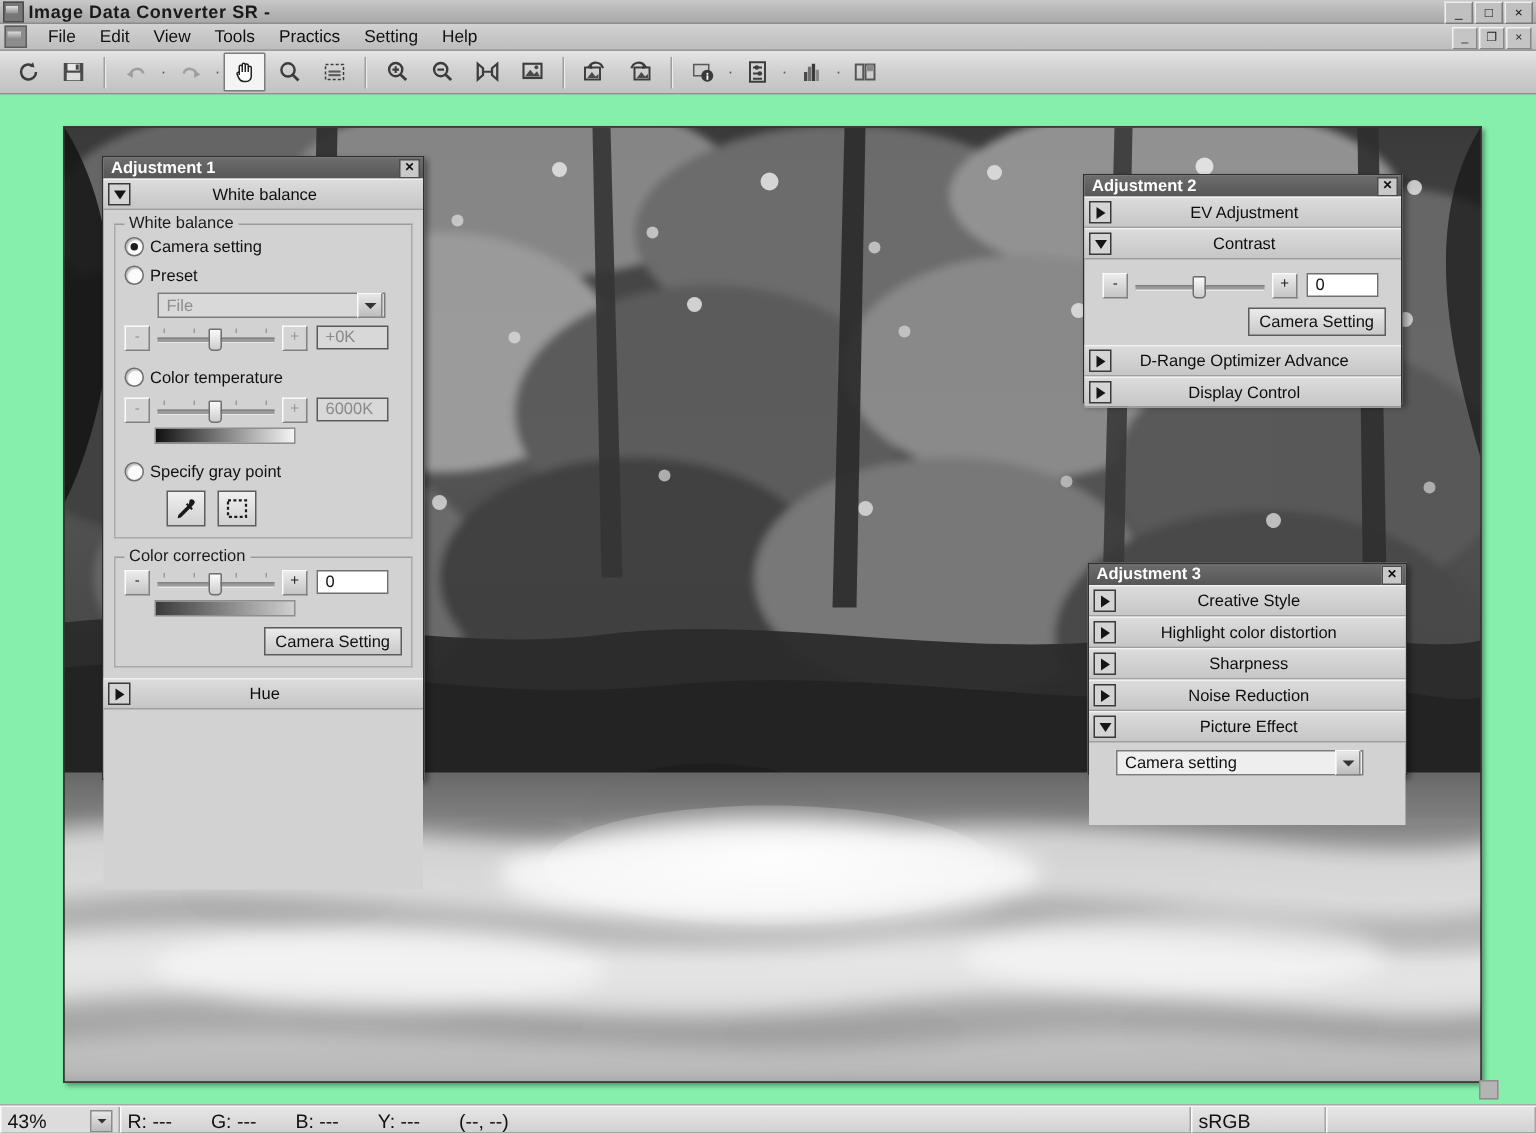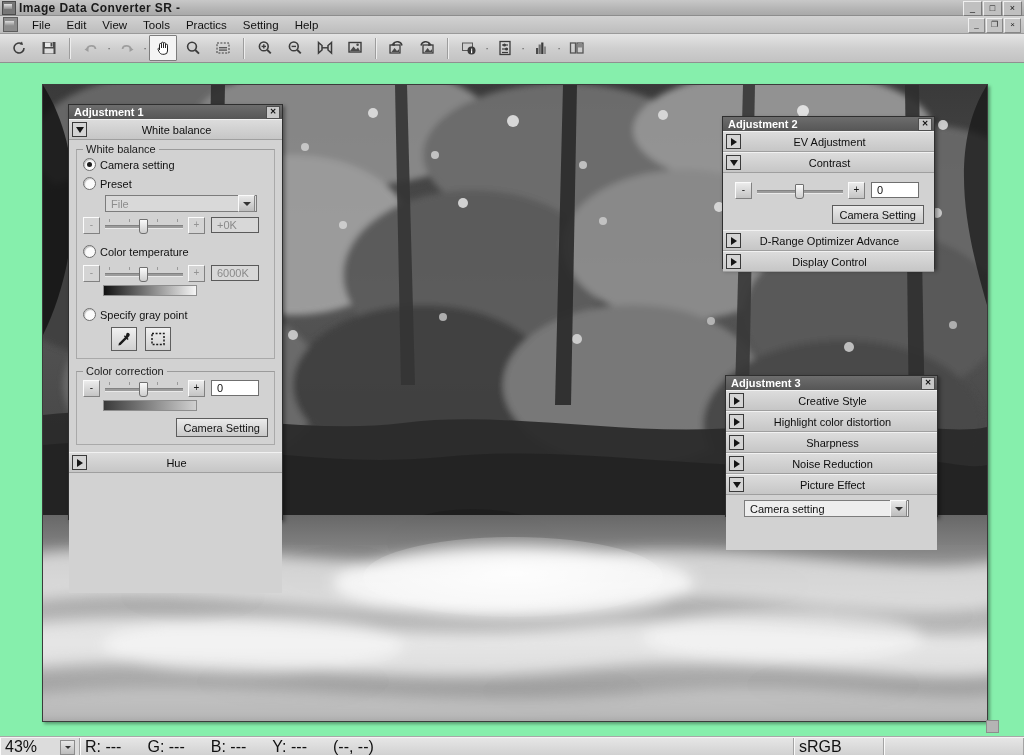--- a/index.html
+++ b/index.html
@@ -232,21 +232,21 @@
     height:17px;padding:0 7px;display:inline-flex;align-items:center;justify-content:center;
     background:linear-gradient(to bottom,#ebebeb,#c9c9c9);
     border:1px solid #5c5c5c;font-size:11px;color:#111;
   }
 
   
   .statusbar{
     position:absolute;left:0;top:737px;width:1024px;height:18px;
     background:linear-gradient(to bottom,#e6e6e6,#d0d0d0);
     border-top:1px solid #f4f4f4;
-    display:flex;align-items:stretch;font-size:16px;color:#111;
+    display:flex;align-items:stretch;font-size:13px;color:#111;
   }
   .sb-cell{
     border-right:1px solid #a4a4a4;border-left:1px solid #fafafa;
     display:flex;align-items:center;padding:0 4px;box-sizing:border-box;
   }
   .sb-zoom{width:80px;position:relative;background:#dcdcdc;}
   .sb-zoom .zv{flex:1;}
   .sb-zoom .zarrow{
     width:13px;height:13px;background:linear-gradient(to bottom,#e8e8e8,#bcbcbc);
     border:1px solid #8c8c8c;display:flex;align-items:center;justify-content:center;

